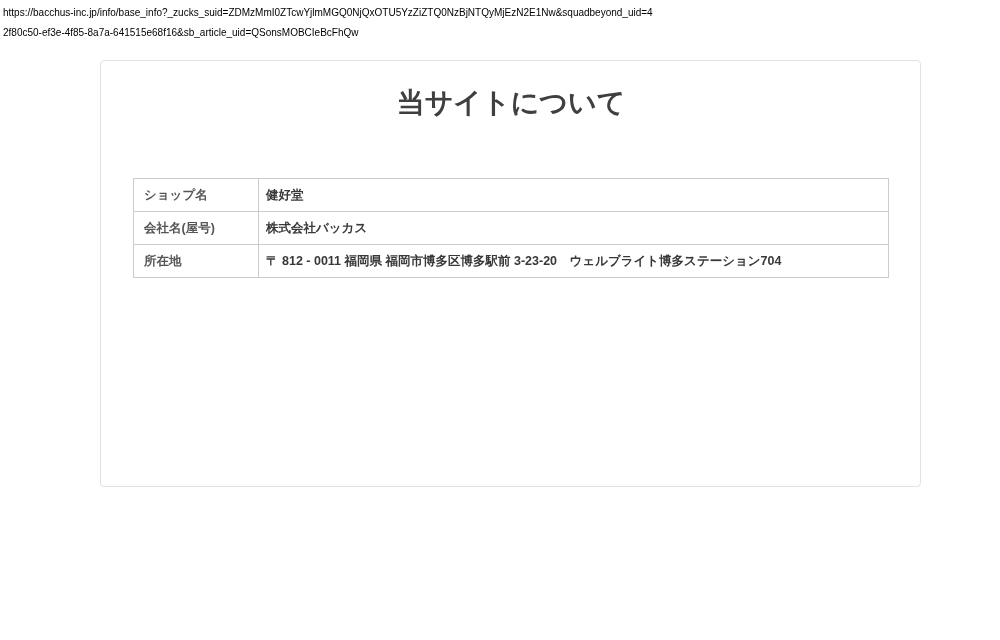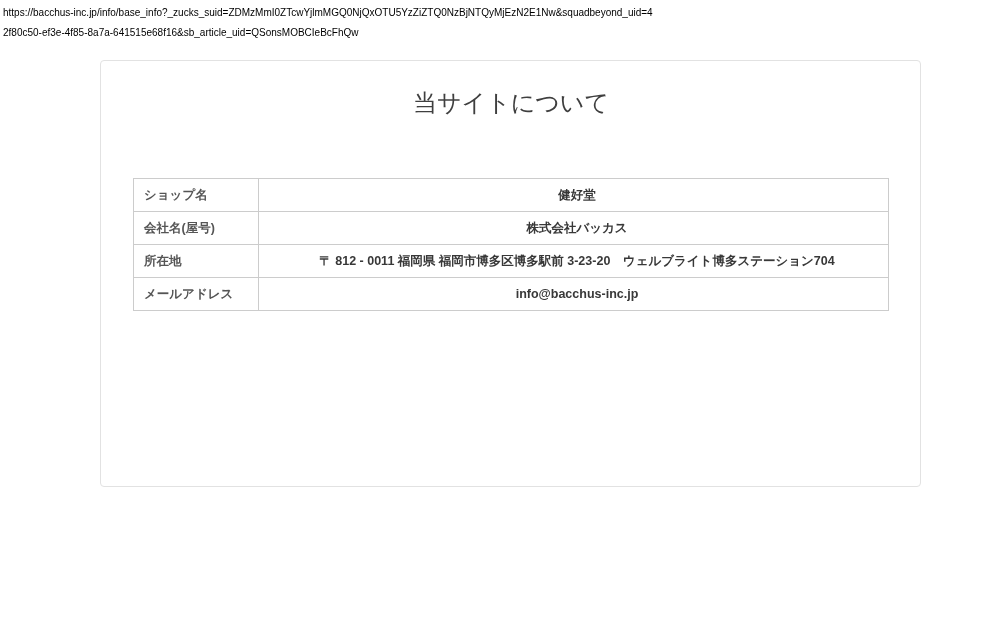--- a/index.html
+++ b/index.html
@@ -22,22 +22,22 @@
   .card {
     margin: 17px 0 0 100px;
     width: 821px;
     height: 427px;
     background: #ffffff;
     border: 1px solid #e2e2e2;
     border-radius: 4px;
     padding: 28px 31px 0 32px;
   }
   .card-title {
-    font-size: 24px;
-    font-weight: 400;
+    font-size: 28px;
+    font-weight: 700;
     color: #3f3f3f;
     text-align: center;
     line-height: 27px;
     margin-bottom: 62px;
   }
   table.info-table {
     width: 100%;
     border-collapse: collapse;
   }
   table.info-table th,
@@ -52,21 +52,20 @@
     overflow: hidden;
   }
   table.info-table th {
     width: 125px;
     padding-left: 10px;
     color: #555555;
   }
   table.info-table td {
     padding-left: 7px;
     color: #383838;
-    text-align: center;
   }
 </style>
 </head>
 <body>
 
 <div class="url-text">https://bacchus-inc.jp/info/base_info?_zucks_suid=ZDMzMmI0ZTcwYjlmMGQ0NjQxOTU5YzZiZTQ0NzBjNTQyMjEzN2E1Nw&amp;squadbeyond_uid=4
 2f80c50-ef3e-4f85-8a7a-641515e68f16&amp;sb_article_uid=QSonsMOBCIeBcFhQw</div>
 
 <div class="card">
   <h1 class="card-title">当サイトについて</h1>
@@ -78,19 +77,15 @@
         <td>健好堂</td>
       </tr>
       <tr>
         <th>会社名(屋号)</th>
         <td>株式会社バッカス</td>
       </tr>
       <tr>
         <th>所在地</th>
         <td>〒 812 - 0011 福岡県 福岡市博多区博多駅前 3-23-20　ウェルブライト博多ステーション704</td>
       </tr>
-      <tr>
-        <th>メールアドレス</th>
-        <td>info@bacchus-inc.jp</td>
-      </tr>
     </tbody>
   </table>
 </div>
 
 </body></html>

